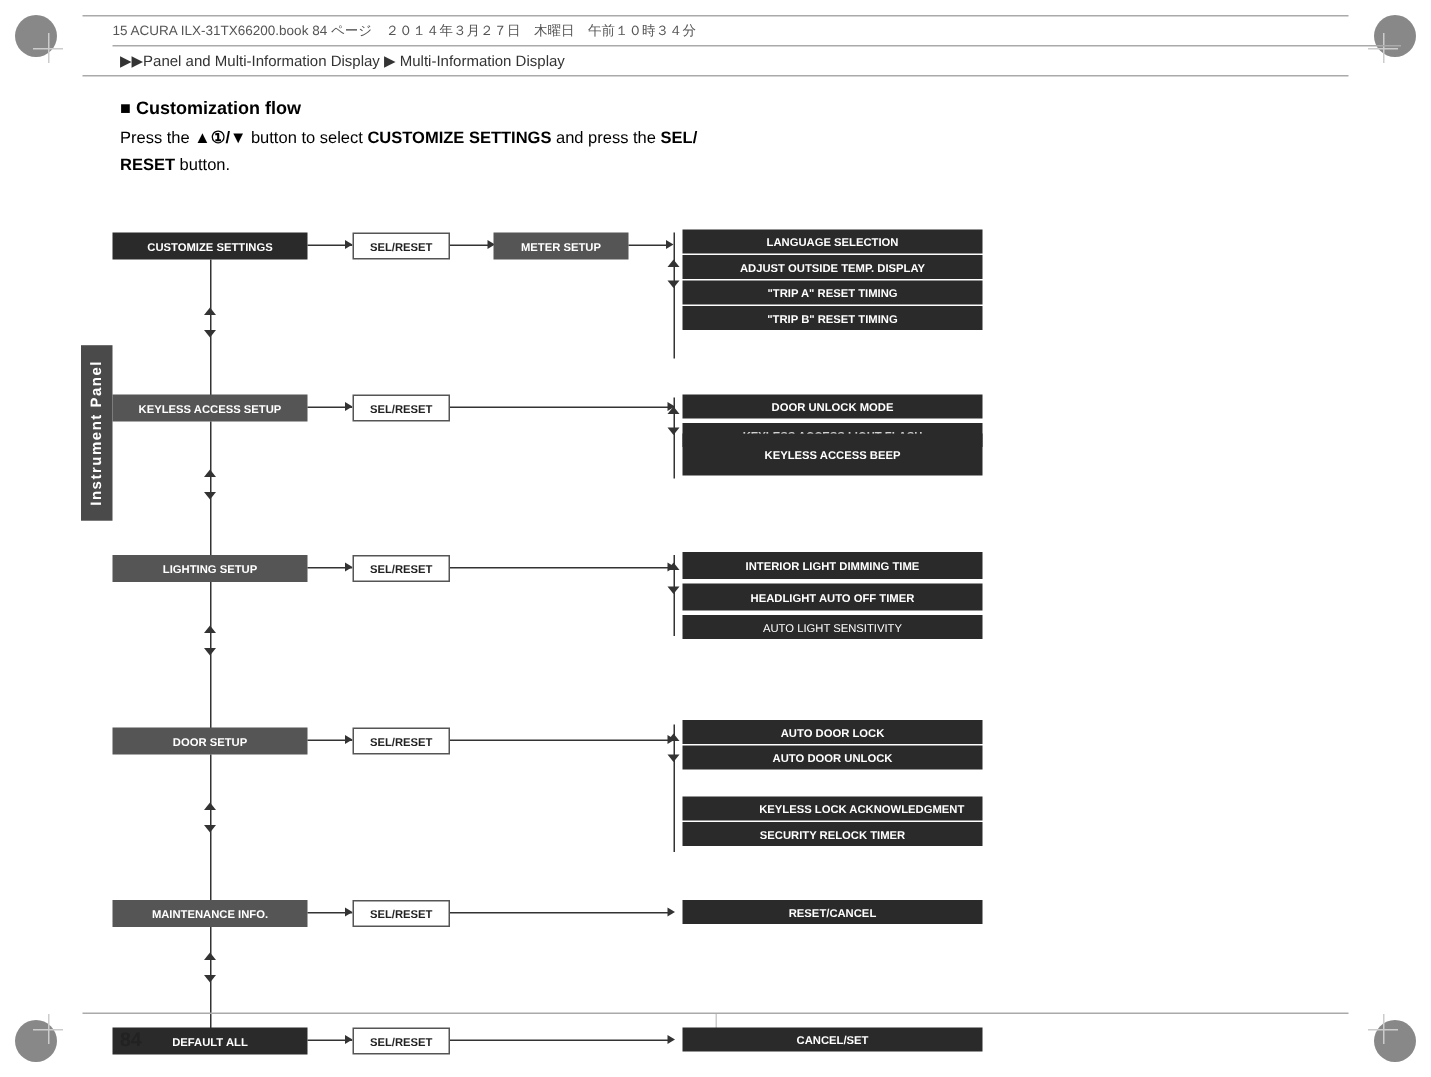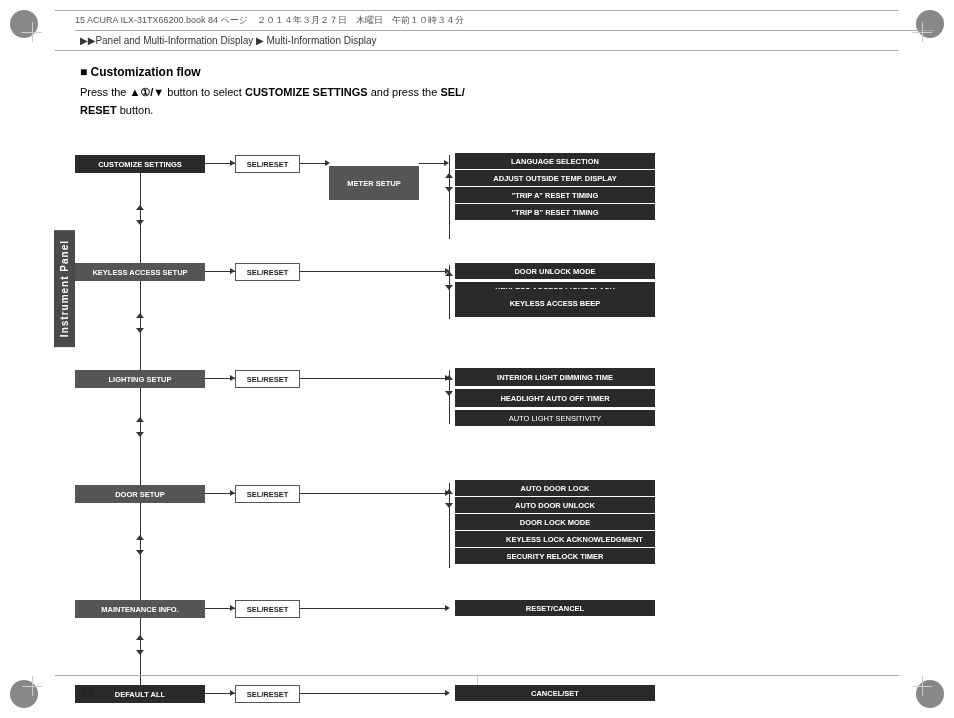--- a/index.html
+++ b/index.html
@@ -82,21 +82,21 @@
   <div style="position:absolute;left:0;top:10px;width:130px;height:18px;background:#2a2a2a;color:#fff;display:flex;align-items:center;justify-content:center;font-size:7.5px;font-weight:bold;">CUSTOMIZE SETTINGS</div>
 
   <div style="position:absolute;left:130px;top:18px;width:30px;height:1px;background:#333;"></div>
   <div style="position:absolute;left:155px;top:15px;width:0;height:0;border-left:5px solid #333;border-top:3px solid transparent;border-bottom:3px solid transparent;"></div>
 
   <div style="position:absolute;left:160px;top:10px;width:65px;height:18px;background:#fff;color:#222;border:1px solid #555;display:flex;align-items:center;justify-content:center;font-size:7.5px;font-weight:bold;">SEL/RESET</div>
 
   <div style="position:absolute;left:225px;top:18px;width:28px;height:1px;background:#333;"></div>
   <div style="position:absolute;left:250px;top:15px;width:0;height:0;border-left:5px solid #333;border-top:3px solid transparent;border-bottom:3px solid transparent;"></div>
 
-  <div style="position:absolute;left:254px;top:10px;width:90px;height:34px;background:#555;color:#fff;display:flex;align-items:center;justify-content:center;font-size:7.5px;font-weight:bold;margin-top:11px;">METER SETUP</div>
+  <div style="position:absolute;left:254px;top:10px;width:90px;height:18px;background:#555;color:#fff;display:flex;align-items:center;justify-content:center;font-size:7.5px;font-weight:bold;">METER SETUP</div>
 
   <div style="position:absolute;left:344px;top:18px;width:28px;height:1px;background:#333;"></div>
   <div style="position:absolute;left:369px;top:15px;width:0;height:0;border-left:5px solid #333;border-top:3px solid transparent;border-bottom:3px solid transparent;"></div>
 
   <div style="position:absolute;left:65px;top:28px;width:1px;height:105px;background:#333;"></div>
   <div style="position:absolute;left:61px;top:60px;width:0;height:0;border-left:4px solid transparent;border-right:4px solid transparent;border-bottom:5px solid #333;"></div>
   <div style="position:absolute;left:61px;top:75px;width:0;height:0;border-left:4px solid transparent;border-right:4px solid transparent;border-top:5px solid #333;"></div>
 
   <div style="position:absolute;left:374px;top:10px;width:1px;height:84px;background:#333;"></div>
 
@@ -175,21 +175,20 @@
   <div style="position:absolute;left:61px;top:405px;width:0;height:0;border-left:4px solid transparent;border-right:4px solid transparent;border-top:5px solid #333;"></div>
 
   <div style="position:absolute;left:374px;top:338px;width:1px;height:85px;background:#333;"></div>
   <div style="position:absolute;left:370px;top:344px;width:0;height:0;border-left:4px solid transparent;border-right:4px solid transparent;border-bottom:5px solid #333;"></div>
   <div style="position:absolute;left:370px;top:358px;width:0;height:0;border-left:4px solid transparent;border-right:4px solid transparent;border-top:5px solid #333;"></div>
 
   <div style="position:absolute;left:380px;top:335px;width:200px;height:16px;background:#2a2a2a;color:#fff;display:flex;align-items:center;justify-content:center;font-size:7.5px;font-weight:bold;">AUTO DOOR LOCK</div>
 
   <div style="position:absolute;left:380px;top:352px;width:200px;height:16px;background:#2a2a2a;color:#fff;display:flex;align-items:center;justify-content:center;font-size:7.5px;font-weight:bold;">AUTO DOOR UNLOCK</div>
 
-  <div style="position:absolute;left:380px;top:369px;width:200px;height:16px;background:#2a2a2a;color:#fff;display:flex;align-items:center;justify-content:center;font-size:7.5px;font-weight:bold;">DOOR LOCK MODE</div>
 
   <div style="position:absolute;left:380px;top:386px;width:200px;height:16px;background:#2a2a2a;color:#fff;display:flex;align-items:center;justify-content:center;font-size:7.5px;font-weight:bold;padding-left:39px;">KEYLESS LOCK ACKNOWLEDGMENT</div>
 
   <div style="position:absolute;left:380px;top:403px;width:200px;height:16px;background:#2a2a2a;color:#fff;display:flex;align-items:center;justify-content:center;font-size:7.5px;font-weight:bold;">SECURITY RELOCK TIMER</div>
 
   <div style="position:absolute;left:0;top:455px;width:130px;height:18px;background:#555;color:#fff;display:flex;align-items:center;justify-content:center;font-size:7.5px;font-weight:bold;">MAINTENANCE INFO.</div>
 
   <div style="position:absolute;left:130px;top:463px;width:30px;height:1px;background:#333;"></div>
   <div style="position:absolute;left:155px;top:460px;width:0;height:0;border-left:5px solid #333;border-top:3px solid transparent;border-bottom:3px solid transparent;"></div>
 

